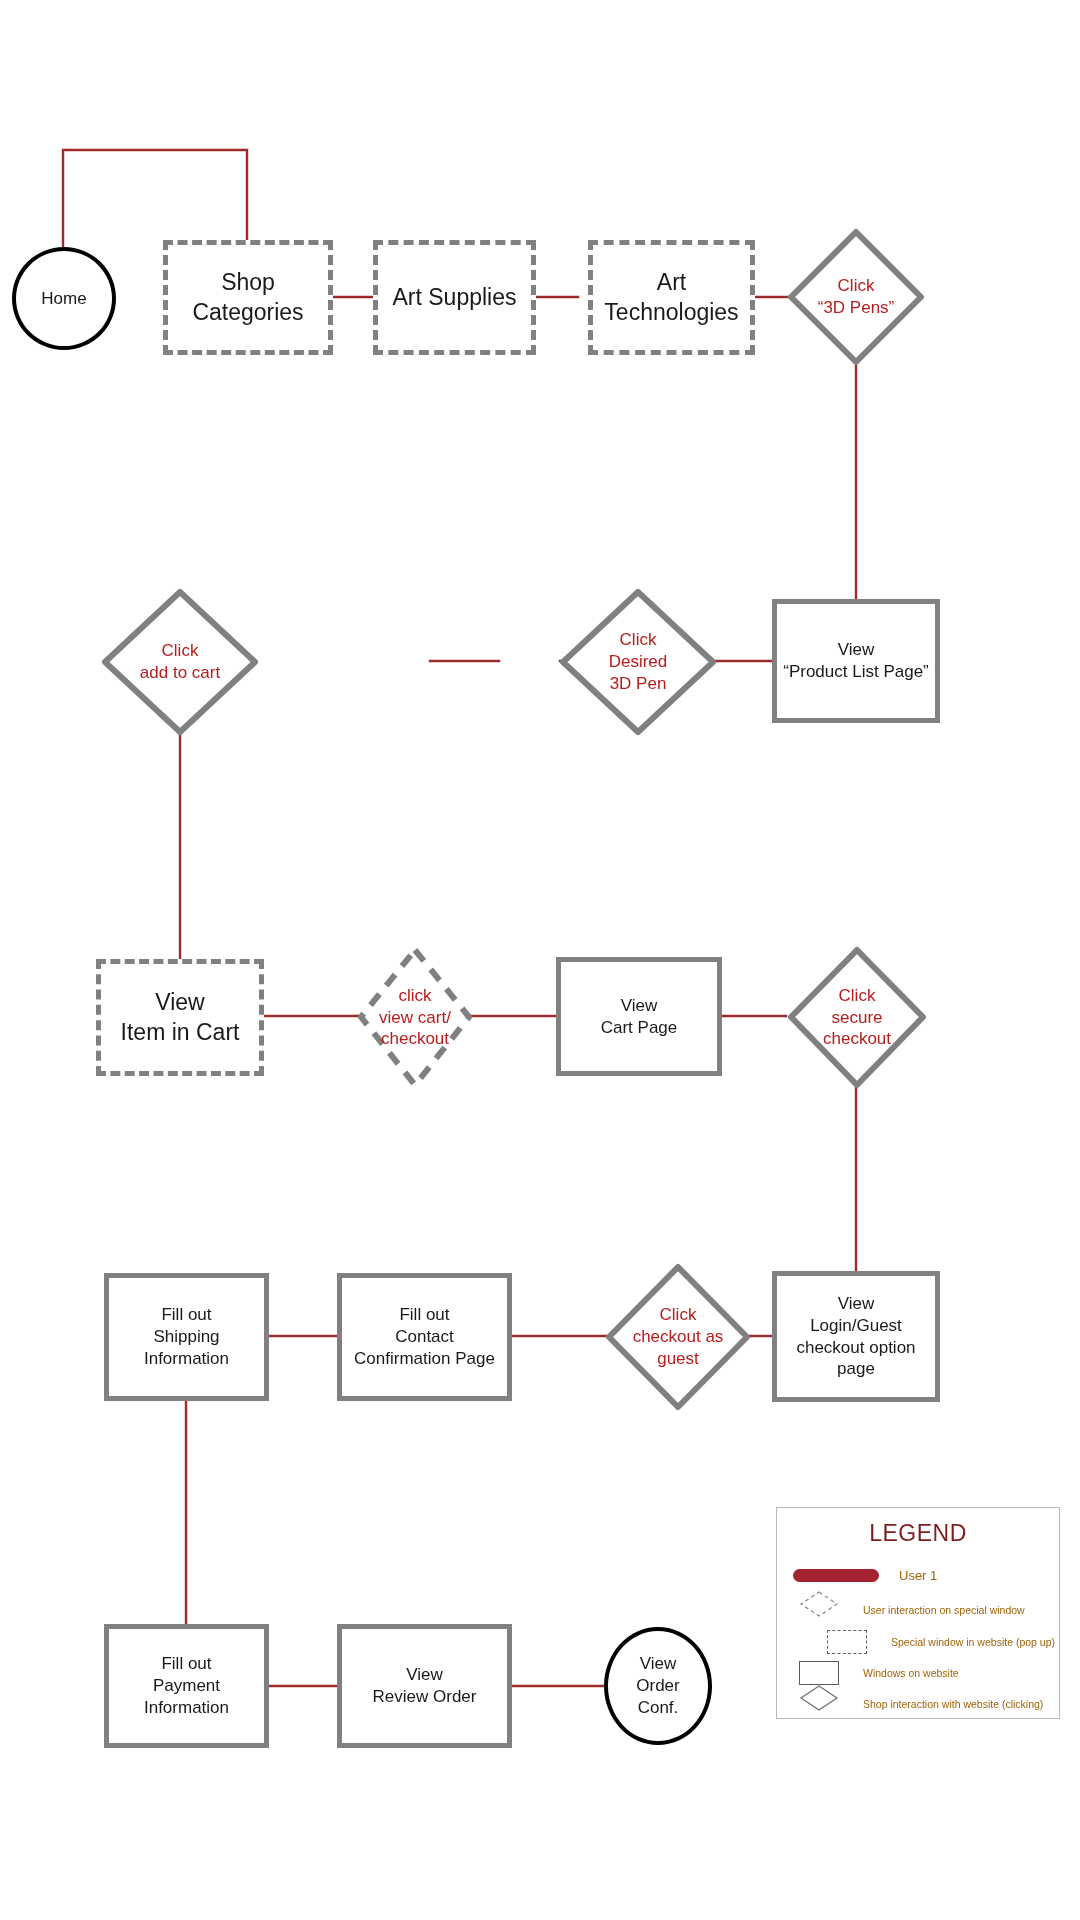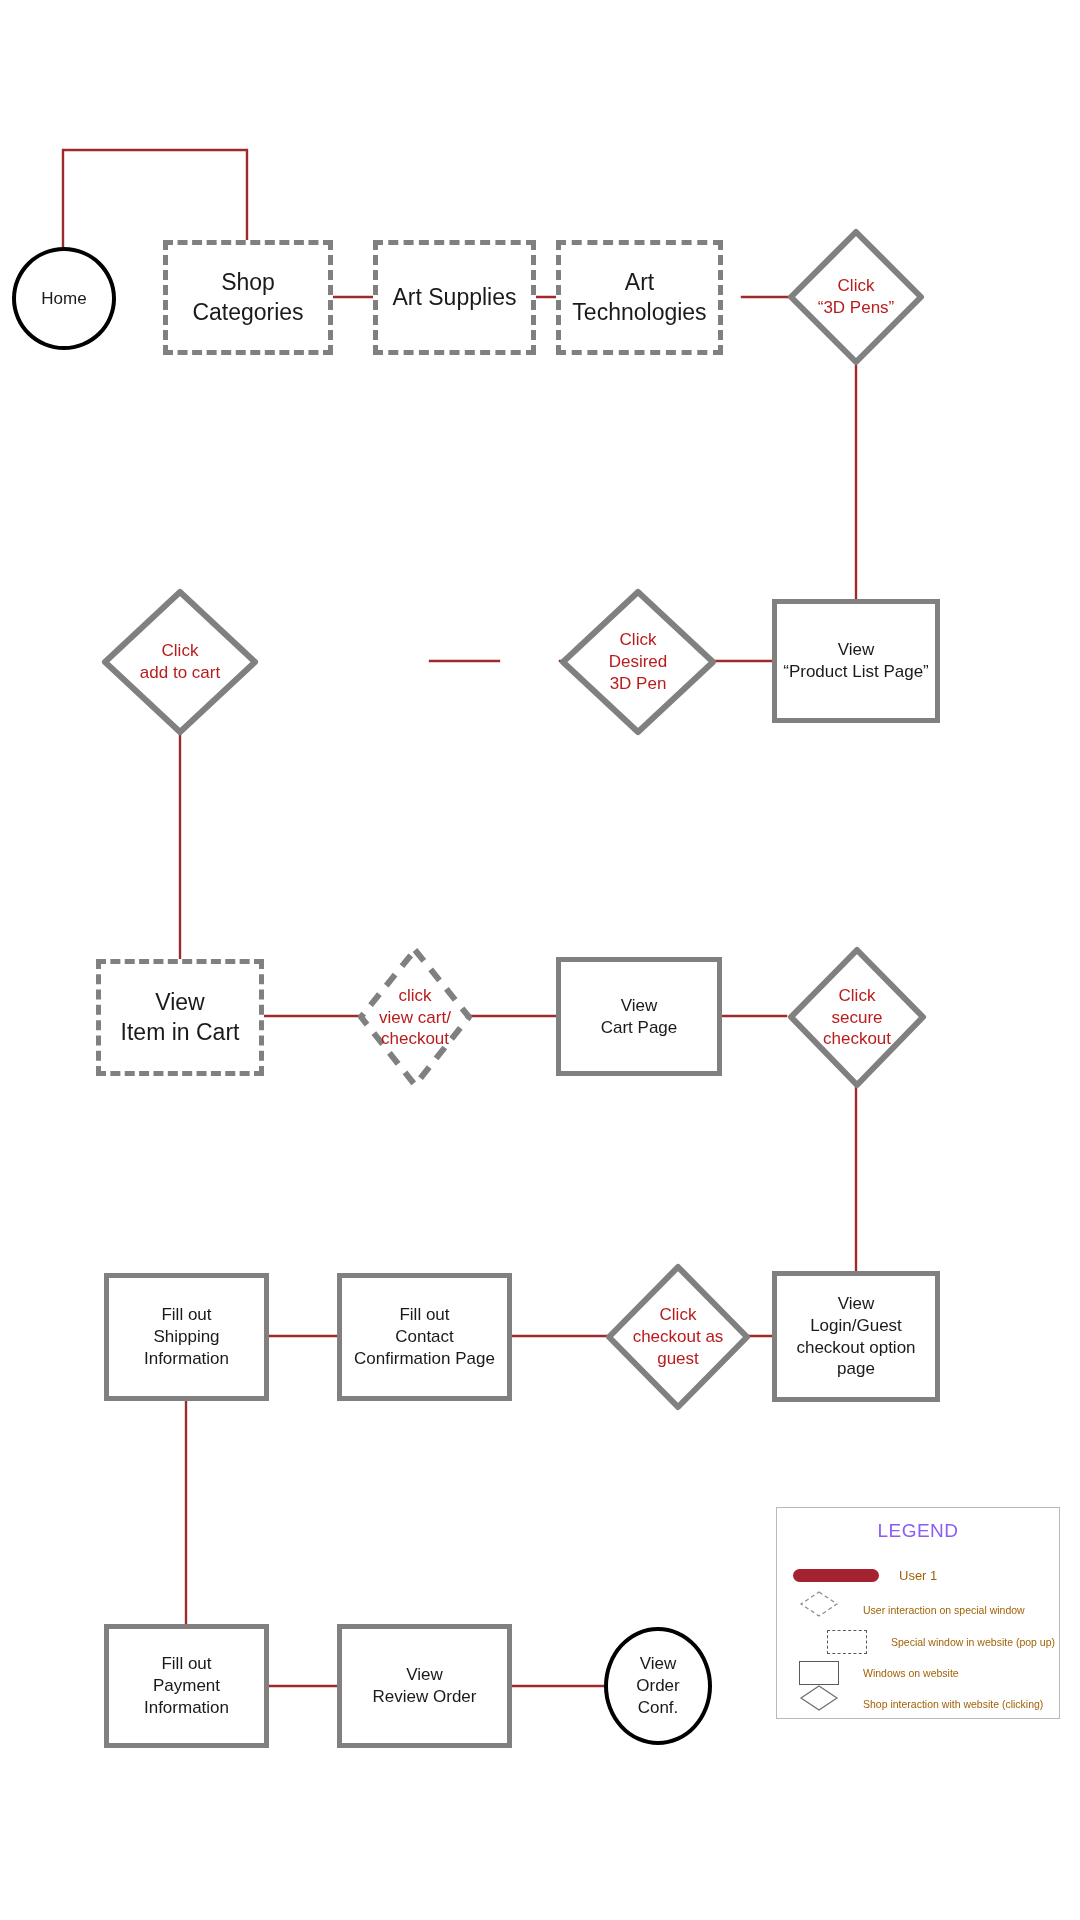--- a/index.html
+++ b/index.html
@@ -87,22 +87,22 @@
 
   
   #legend {
     position: absolute;
     border: 1px solid #b9b9b9;
     background: #ffffff;
     z-index: 5;
   }
   #legend .legend-title {
     text-align: center;
-    font-size: 19px;
-    color: #8b5cf6;
+    font-size: 23px;
+    color: #7f1d1d;
     letter-spacing: 0.5px;
   }
   .legend-row {
     position: absolute;
     display: flex;
     align-items: center;
   }
   .legend-row .lg-text {
     font-size: 10.5px;
     color: #a16207;
@@ -179,21 +179,21 @@
   </div>
 
   <div class="node rect-dashed" style="left:163px; top:240px; width:170px; height:115px;">
     <span>Shop Categories</span>
   </div>
 
   <div class="node rect-dashed" style="left:373px; top:240px; width:163px; height:115px;">
     <span>Art Supplies</span>
   </div>
 
-  <div class="node rect-dashed" style="left:556px; top:240px; width:167px; height:115px;">
+  <div class="node rect-dashed" style="left:588px; top:240px; width:167px; height:115px;">
     <span>Art Technologies</span>
   </div>
 
   <div class="diamond" style="left:786px; top:227px; width:140px; height:140px;">
     <svg class="dshape" viewBox="0 0 140 140">
       <polygon points="70,5 135,70 70,135 5,70" fill="#ffffff" stroke="#808080" stroke-width="6" stroke-linejoin="round"></polygon>
     </svg>
     <div class="dlabel">Click
 “3D Pens”</div>
   </div>

